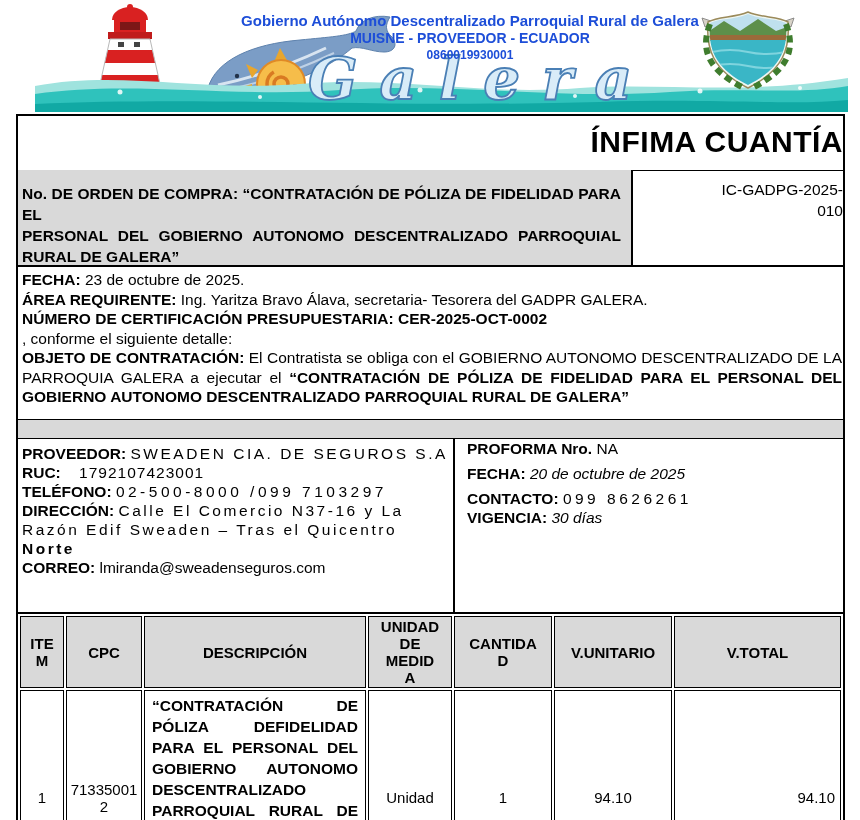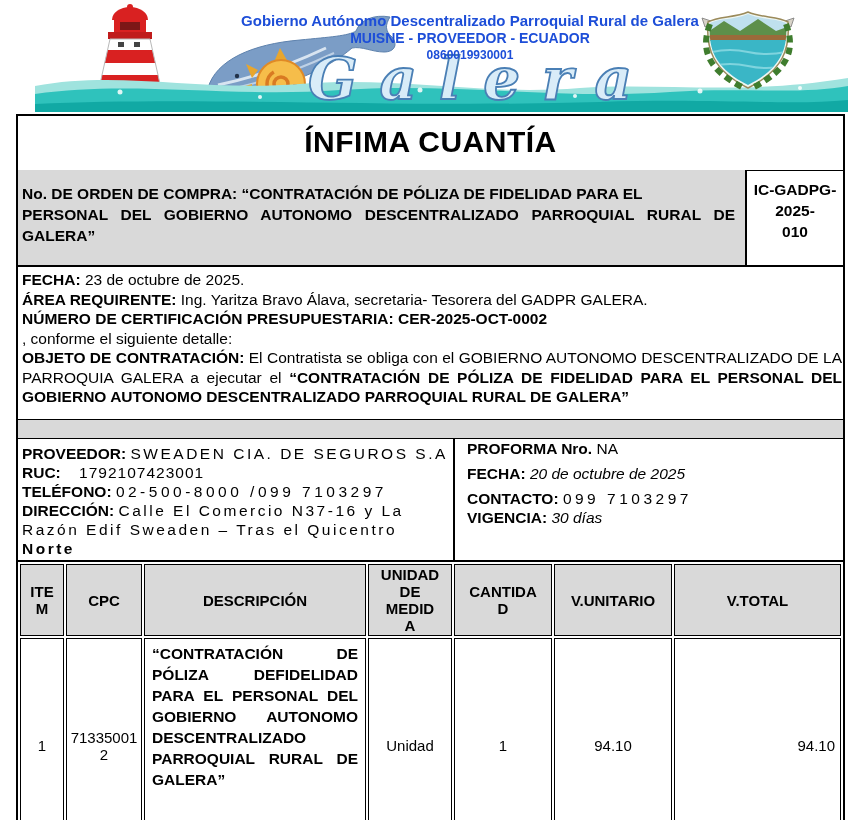--- a/index.html
+++ b/index.html
@@ -17,40 +17,40 @@
   }
   .lh-text .l1 { font-size: 15px; line-height: 18px; }
   .lh-text .l2 { font-size: 14px; line-height: 17px; }
   .lh-text .l3 { font-size: 12px; line-height: 17px; }
   
   .doc-box {
     position: absolute; left: 16px; top: 114px; width: 829px; height: 740px;
     border: 2px solid #000;
   }
   .doc-title {
-    height: 54px; line-height: 52px; text-align: center;
+    height: 54px; line-height: 52px; text-align: right;
     font-weight: bold; font-size: 30px; letter-spacing: .5px;
   }
   .order-row { display: flex; height: 97px; border-bottom: 2px solid #000; }
   .order-cell {
-    width: 729px; background: #d9d9d9; border-right: 2px solid #000;
+    width: 615px; background: #d9d9d9; border-right: 2px solid #000;
     padding: 13px 10px 0 4px; font-weight: bold; font-size: 15.5px;
     line-height: 21px; text-align: justify; overflow: hidden;
   }
   .code-cell {
-    flex: 1; border-top: 1px solid #000; padding-top: 8px; text-align: center;
-    font-weight: bold; font-size: 15.5px; line-height: 21px; white-space: pre-line;
+    flex: 1; border-top: 1px solid #000; padding-top: 8px; text-align: right;
+    font-weight: normal; font-size: 15.5px; line-height: 21px; white-space: pre-line;
   }
   .details {
     height: 153px; padding: 3px 1px 0 4px; font-size: 15.5px;
     line-height: 19.5px; border-bottom: 1px solid #000; overflow: hidden;
   }
   .details p { margin: 0; text-align: justify; }
   .gray-band { height: 19px; background: #d9d9d9; border-bottom: 1px solid #000; }
-  .party-row { display: flex; height: 123px; border-bottom: 2px solid #000; }
+  .party-row { display: flex; height: 175px; border-bottom: 2px solid #000; }
   .provider-cell {
     width: 437px; border-right: 2px solid #000; padding: 5px 2px 0 4px;
     font-size: 15.5px; line-height: 19px; overflow: hidden;
   }
   .proforma-cell { flex: 1; padding: 0 4px 0 12px; font-size: 15.5px; line-height: 19px; }
   .proforma-cell .line { margin-bottom: 6px; }
   
   table.items { width: 100%; table-layout: fixed; border-collapse: separate; border-spacing: 2px; }
   .items th {
     background: #d9d9d9; border: 1px solid #000; font-weight: bold; font-size: 15px;
@@ -237,21 +237,21 @@
         <div class="line">
           <span class="b">PROFORMA Nro.</span>
           <span>NA</span>
         </div>
         <div class="line">
           <span class="b">FECHA:</span>
           <span class="i">20 de octubre de 2025</span>
         </div>
         <div>
           <span class="b">CONTACTO:</span>
-          <span class="lsp3">099 7103297</span>
+          <span class="lsp3">099 8626261</span>
         </div>
         <div>
           <span class="b">VIGENCIA:</span>
           <span class="i">30 días</span>
         </div>
       </div>
     </div>
 
     <table class="items">
       <colgroup>

